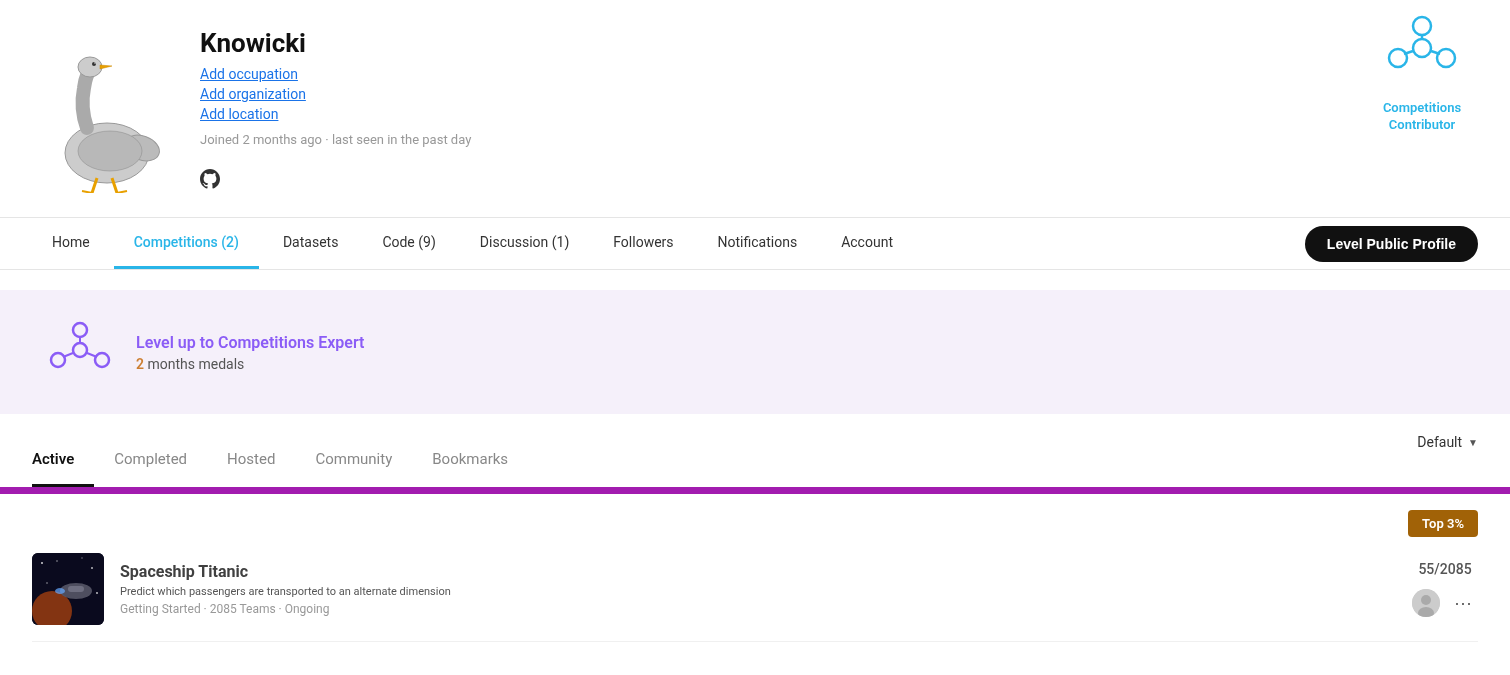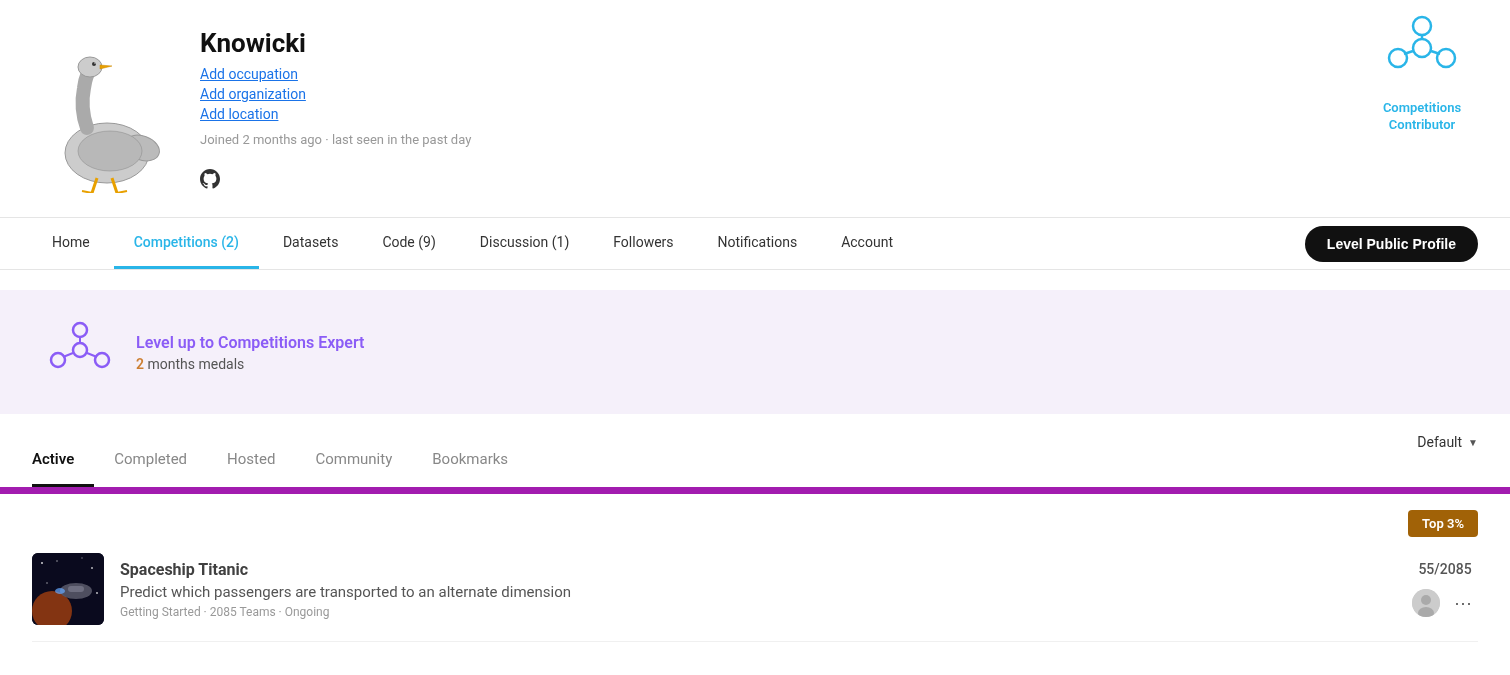--- a/index.html
+++ b/index.html
@@ -218,21 +218,21 @@
     .comp-info {
       flex: 1;
     }
     .comp-title {
       font-size: 16px;
       font-weight: 700;
       color: #404040;
       margin-bottom: 4px;
     }
     .comp-desc {
-      font-size: 15px;
+      font-size: 11px;
       color: #555;
       margin-bottom: 4px;
     }
     .comp-meta {
       font-size: 12px;
       color: #999;
     }
     .comp-right {
       display: flex;
       flex-direction: column;

